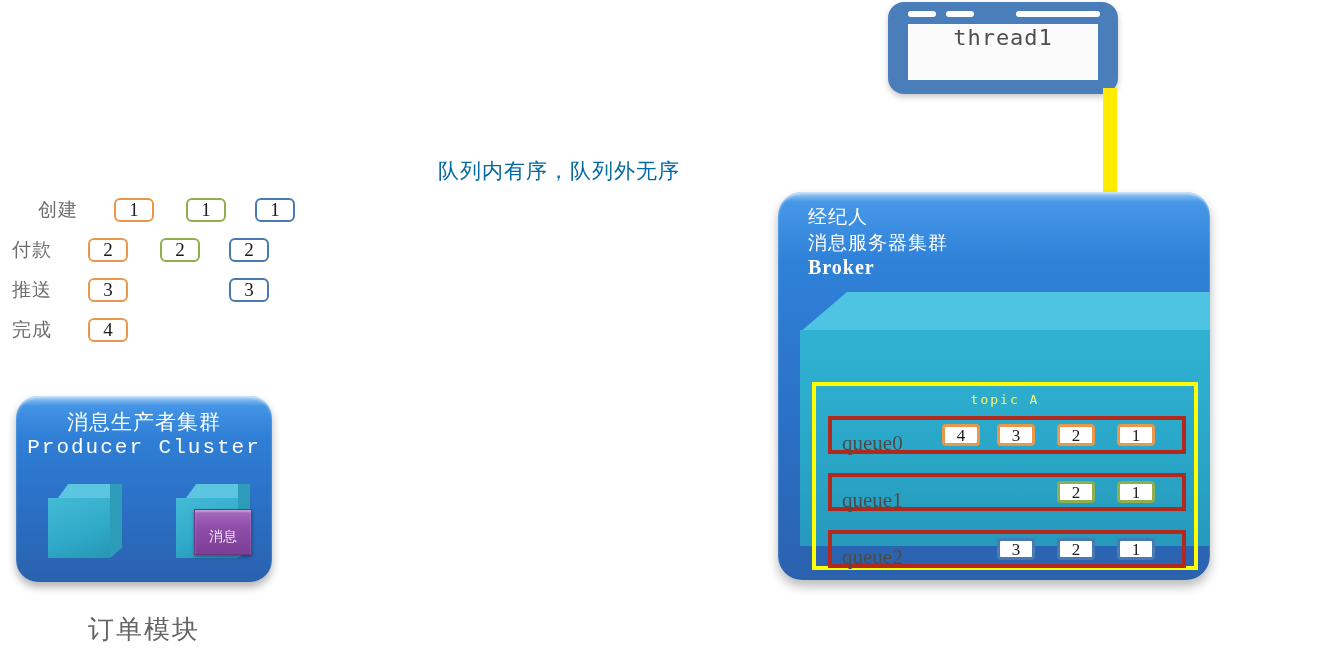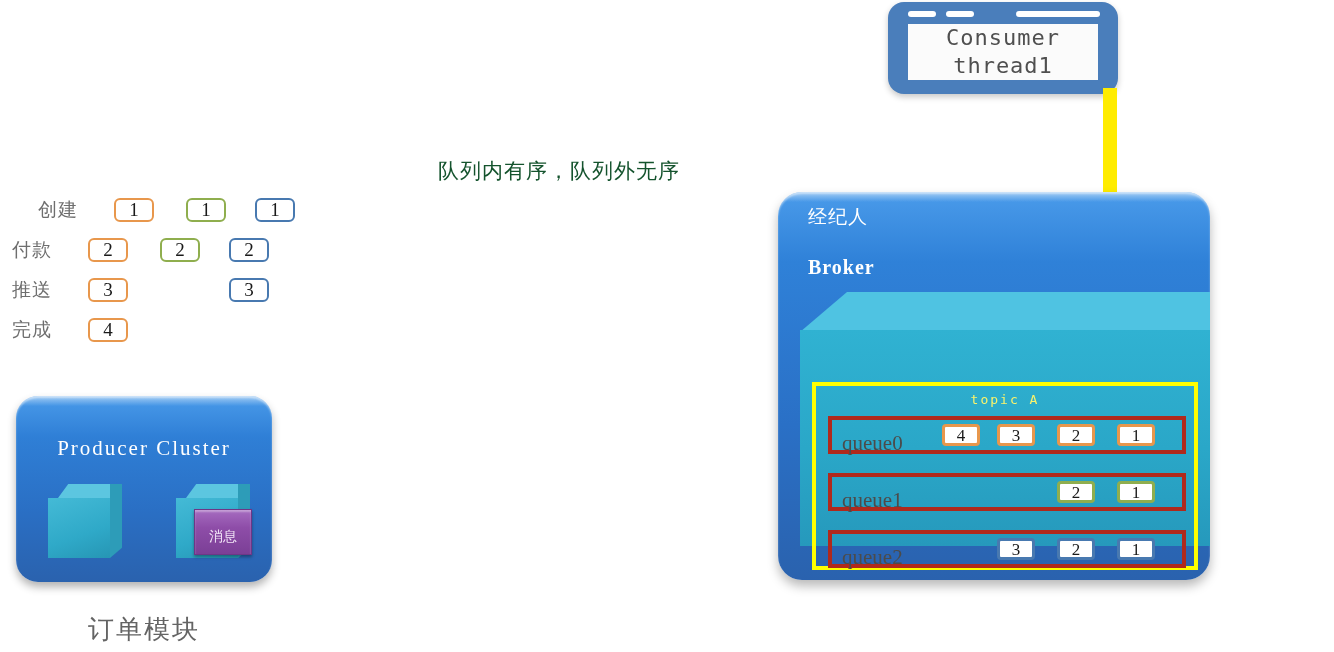--- a/index.html
+++ b/index.html
@@ -44,21 +44,21 @@
     background:linear-gradient(180deg,rgba(255,255,255,.5),rgba(255,255,255,0));
   }
   .pc-title-cn{
     position:absolute;left:0;right:0;top:12px;text-align:center;
     font-size:21px;color:#ffffff;letter-spacing:1px;
     font-family:"Liberation Serif","DejaVu Serif",serif;
   }
   .pc-title-en{
     position:absolute;left:0;right:0;top:40px;text-align:center;
     font-size:21px;color:#ffffff;letter-spacing:2px;
-    font-family:Liberation Serif, serif;
+    font-family:Liberation Mono, monospace;
   }
   .cube{position:absolute;width:74px;height:74px;}
   .cube .top{
     position:absolute;left:10px;top:0;width:64px;height:14px;
     background:#5cc6e0;
     clip-path:polygon(16% 0,100% 0,84% 100%,0 100%);
   }
   .cube .right{
     position:absolute;left:62px;top:0;width:12px;height:74px;
     background:#2d9cb8;
@@ -80,21 +80,21 @@
     font-family:"Liberation Serif","DejaVu Serif",serif;
   }
   #producer-caption{
     left:16px;top:612px;width:256px;text-align:center;
     font-size:26px;color:#646464;letter-spacing:2px;
     font-family:"Liberation Serif","DejaVu Serif",serif;
   }
 
   
   #order-note{
-    left:438px;top:157px;width:300px;font-size:21px;color:#14532d;
+    left:438px;top:157px;width:300px;font-size:21px;color:#0369a1;
     letter-spacing:1px;white-space:nowrap;
     font-family:"Liberation Serif","DejaVu Serif",serif;
   }
 
   
   #consumer-thread{
     left:888px;top:2px;width:230px;height:92px;border-radius:16px;
     background:#4a7ebb;box-shadow:0 3px 6px rgba(0,0,0,.22);
   }
   .titlebar-dash{position:absolute;top:9px;height:6px;border-radius:3px;background:#ffffff;}
@@ -200,51 +200,52 @@
   </div>
   <div class="matrix-row" style="top:120px;">
     <div class="matrix-label">完成</div>
     <div class="chip col0 orange">4</div>
   </div>
 </div>
 
 <div class="abs" id="order-note">队列内有序，队列外无序</div>
 
 <div class="abs" id="producer-cluster">
+  <div class="pc-title-cn">消息生产者集群</div>
   <div class="pc-title-en">Producer Cluster</div>
   <div class="cube" id="cube-plain">
     <div class="top"></div>
     <div class="right"></div>
     <div class="front"></div>
   </div>
   <div class="cube" id="cube-message">
     <div class="top"></div>
     <div class="right"></div>
     <div class="front"></div>
   </div>
   <div id="message-box">消息</div>
 </div>
 <div class="abs" id="producer-caption">订单模块</div>
 
 <div class="abs" id="consumer-thread">
   <div class="titlebar-dash" id="dash-a"></div>
   <div class="titlebar-dash" id="dash-b"></div>
   <div class="titlebar-dash" id="dash-c"></div>
   <div id="consumer-screen">
-    <div class="cs-line">Consumer</div>
     <div class="cs-line">thread1</div>
   </div>
 </div>
 
 <svg class="abs" id="consume-arrow" viewBox="0 0 140 300">
   <path d="M63,0 L77,0 L77,198 L95,142 L108,152 L70,300 L32,152 L45,142 L63,198 Z" fill="#ffec00"></path>
 </svg>
 
 <div class="abs" id="broker-box">
   <div class="broker-line" id="broker-cn1">经纪人</div>
+  <div class="broker-line" id="broker-cn2">消息服务器集群</div>
   <div class="broker-line" id="broker-en">Broker</div>
 
   <div id="storage-cuboid">
     <div id="cuboid-top"></div>
     <div id="cuboid-side"></div>
     <div id="cuboid-front">
       <div id="topic-frame">
         <div id="topic-label">topic  A</div>
 
         <div class="queue-row" id="queue-row-0">

